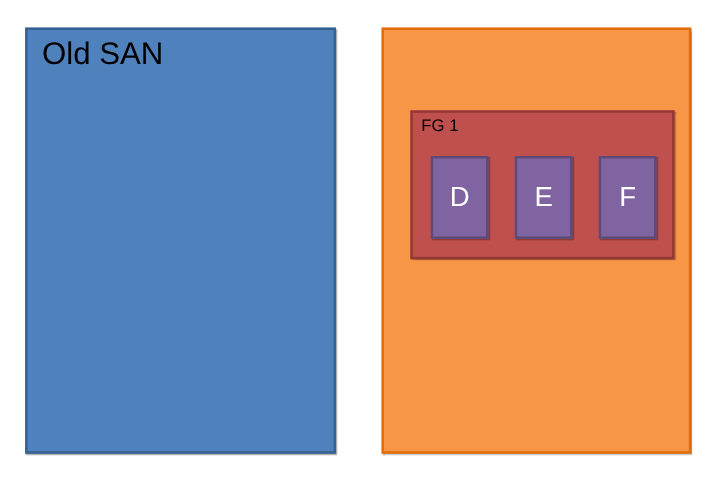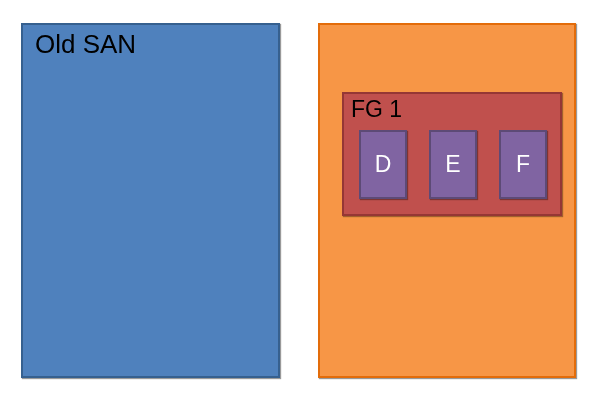--- a/index.html
+++ b/index.html
@@ -54,21 +54,21 @@
     height: 124px;
     box-sizing: border-box;
     background: #C0504D;
     border: 2px solid #953735;
     box-shadow: 1px 1px 1px rgba(0,0,0,0.35);
   }
   .fg-label {
     position: absolute;
     left: 7px;
     top: 2px;
-    font-size: 23px;
+    font-size: 14px;
     color: #000000;
     white-space: nowrap;
   }
   .node-row {
     position: absolute;
     left: 15px;
     top: 36px;
     display: flex;
     gap: 22px;
   }

